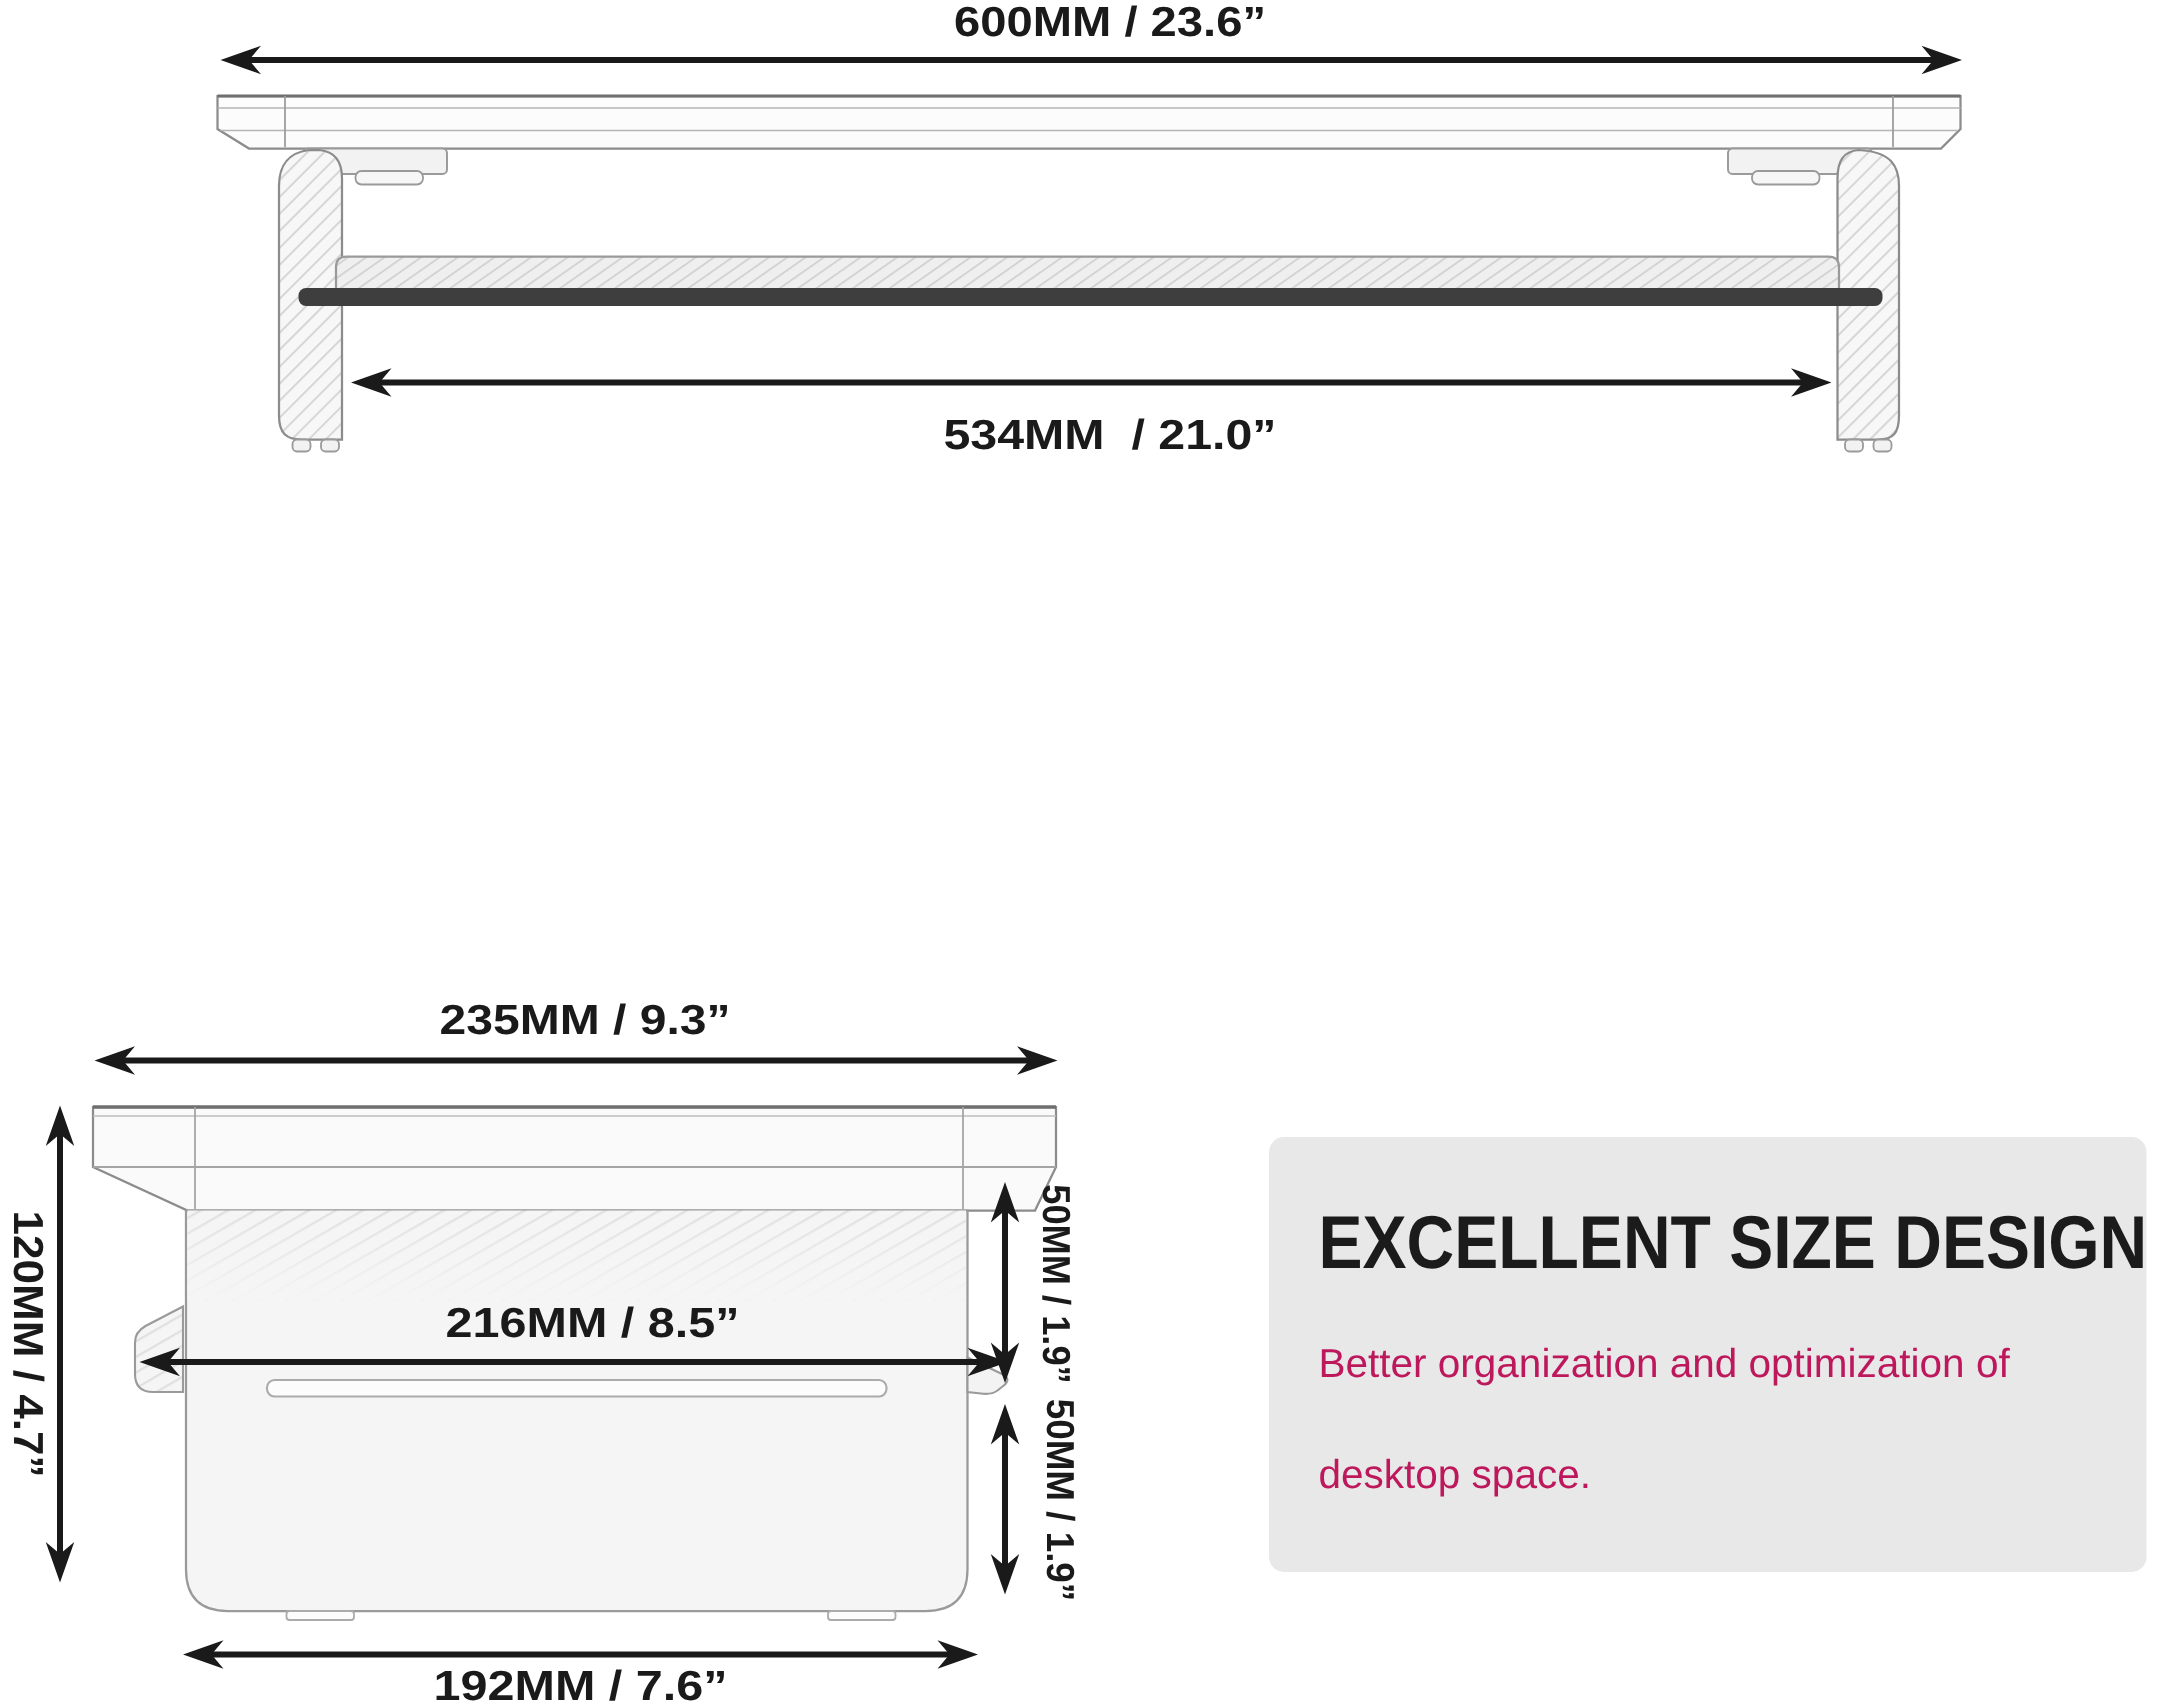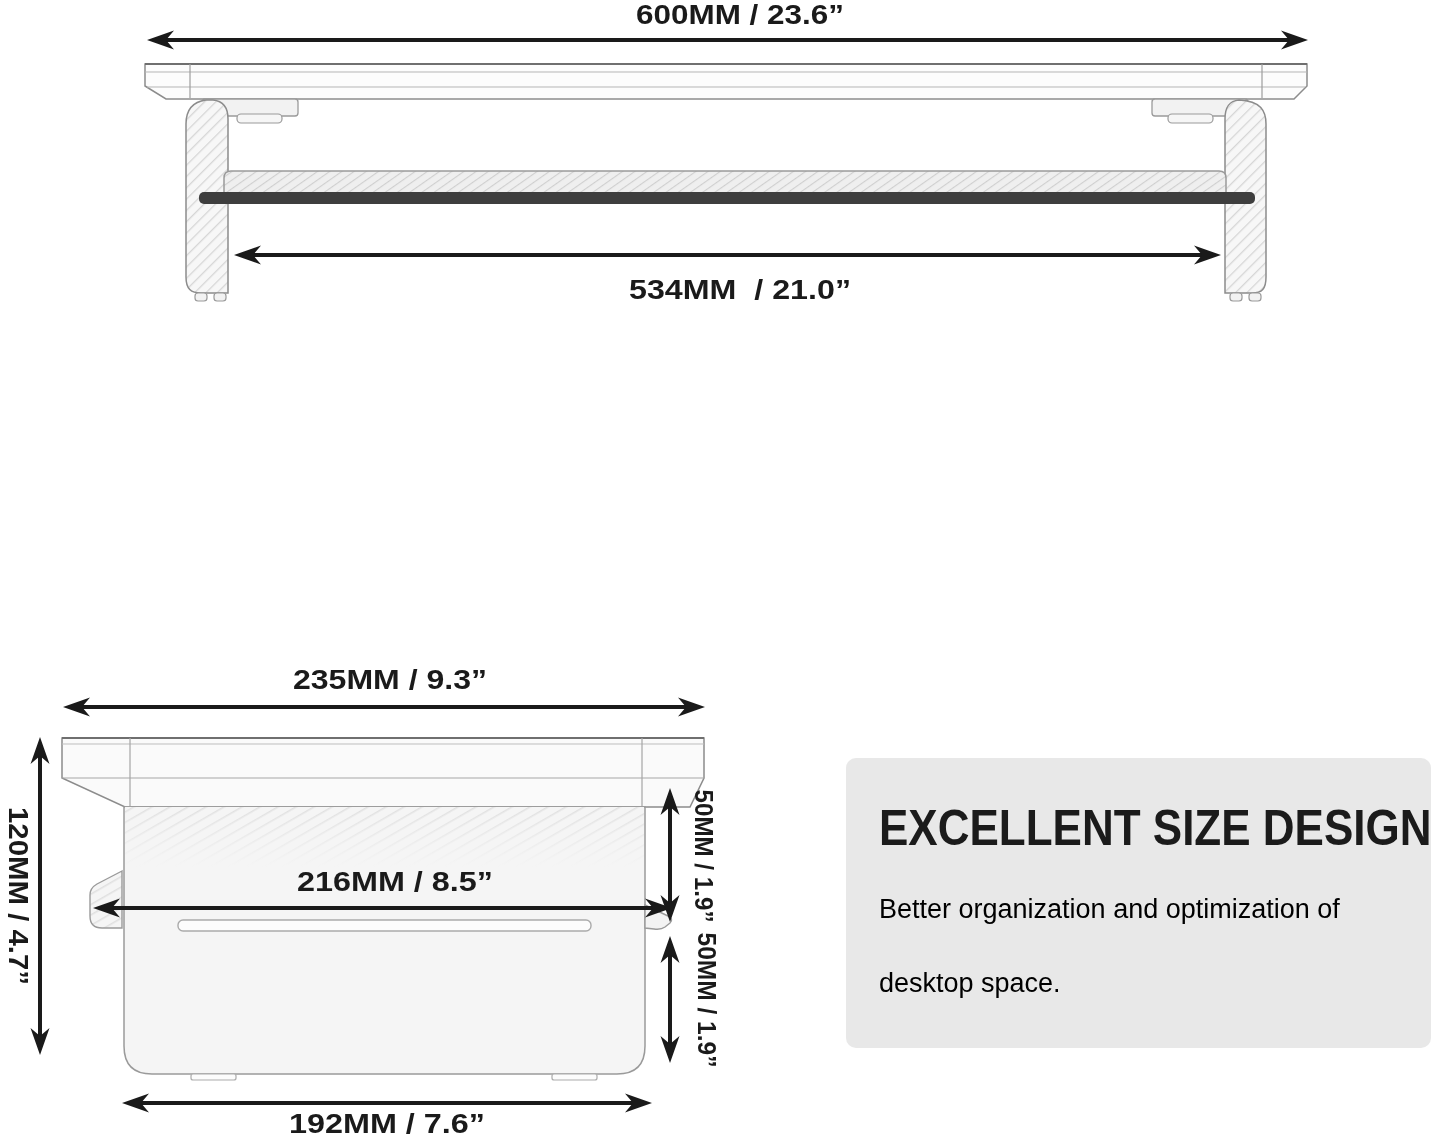--- a/index.html
+++ b/index.html
@@ -36,21 +36,21 @@
     transform-origin:left center;
     white-space:nowrap;
   }
   #info-card .card-title, #info-card .card-line{
     position:absolute;
   }
   .card-line{
     left:33px;
     font-size:27px;
     font-weight:300;
-    color:#000000;
+    color:#be185d;
     line-height:42px;
     white-space:pre;
   }
   .card-line.l1{top:888px;}
   .card-line.l2{top:930px;}
   .card-line.l3{top:974px;}
   
   #info-card > div{position:absolute;}
   #info-card .card-title{left:33px;top:45px;}
   #info-card .card-line.l1{top:130px;}

